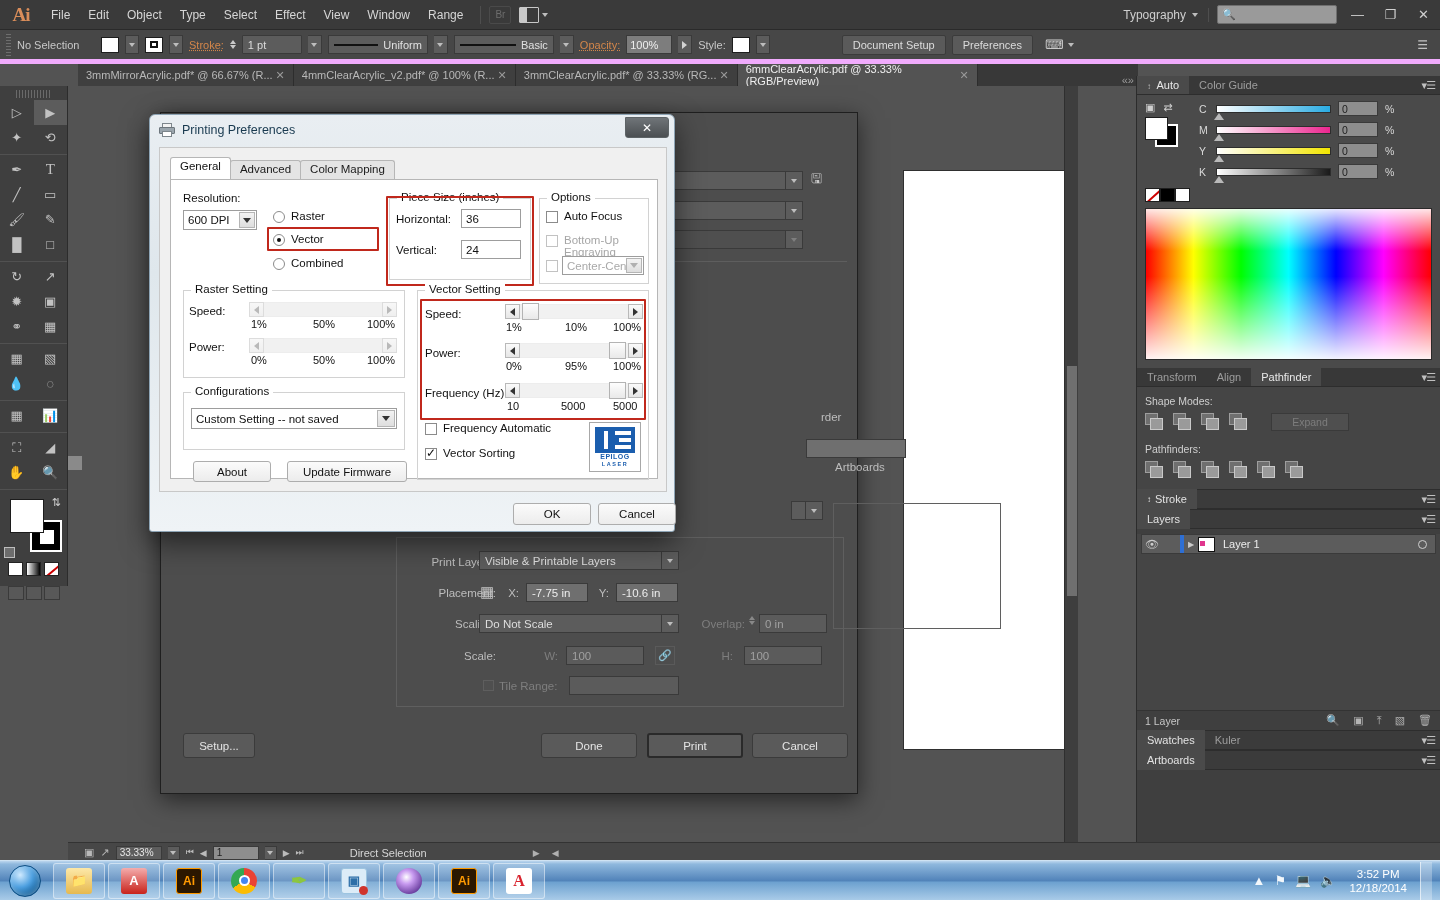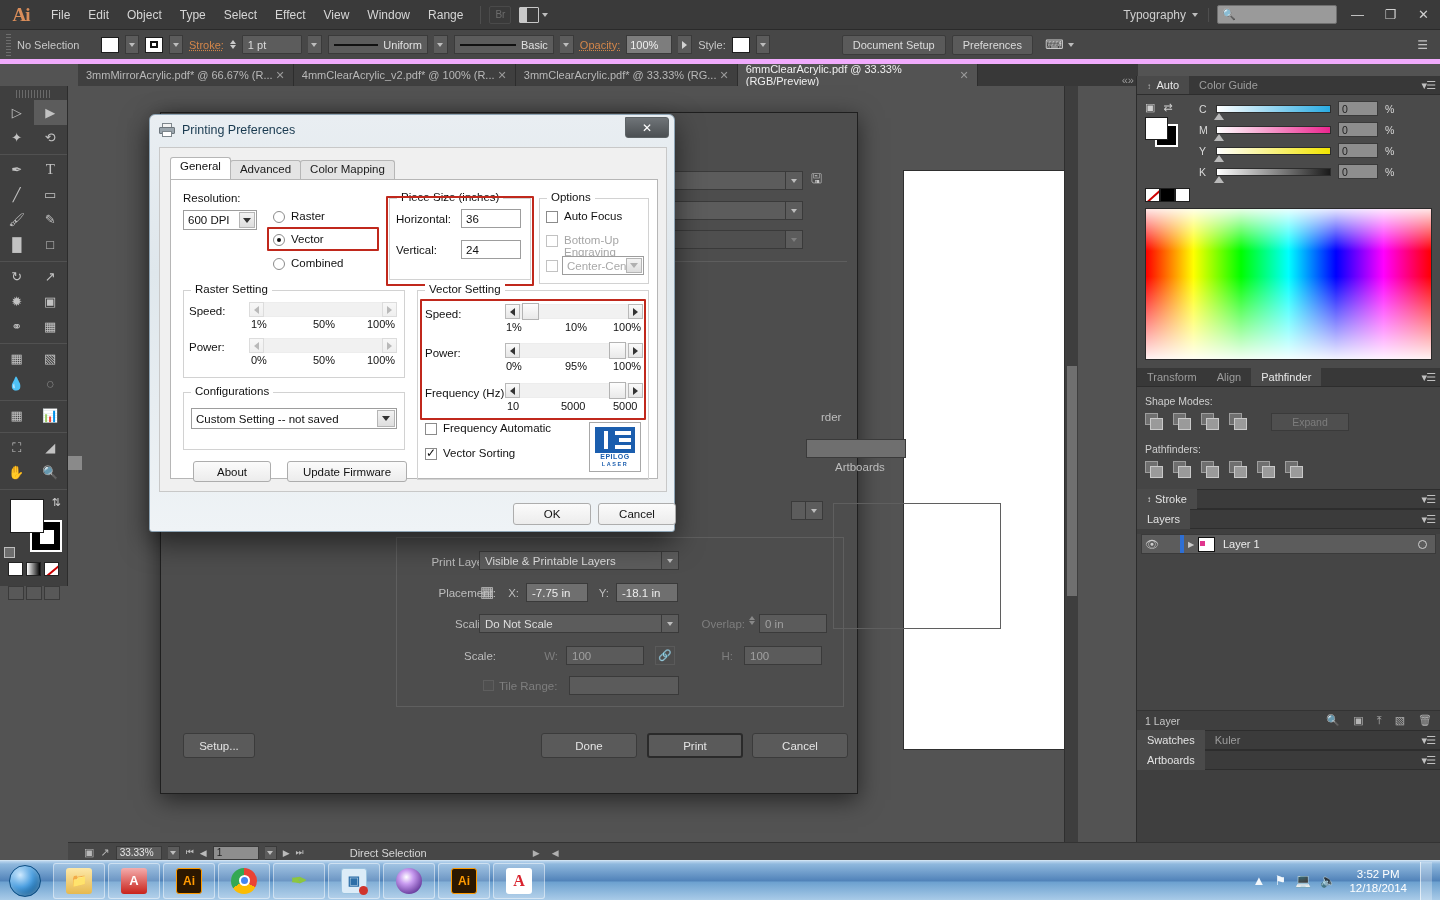--- a/index.html
+++ b/index.html
@@ -728,21 +728,21 @@
       <span class="ar">
           <span class="caret"></span>
         </span>
     </div>
 
     <div class="pd-lbl" style="left:245px;top:474px;width:90px">Placement:</div>
     <div style="position:absolute;left:319px;top:470px;width:20px;height:18px;color:#c0c0c0;font-size:15px;line-height:18px">▦</div>
     <div class="pd-lbl" style="left:338px;top:474px;width:20px">X:</div>
     <div class="pd-fld" style="left:365px;top:470px;width:62px">-7.75 in</div>
     <div class="pd-lbl" style="left:428px;top:474px;width:20px">Y:</div>
-    <div class="pd-fld" style="left:455px;top:470px;width:62px">-18.1 in</div>
+    <div class="pd-fld" style="left:455px;top:470px;width:62px">-10.6 in</div>
 
     <div class="pd-lbl" style="left:245px;top:505px;width:90px">Scaling:</div>
     <div class="pd-sel" style="left:318px;top:501px;width:200px">
       <span>Do Not Scale</span>
       <span class="ar">
           <span class="caret"></span>
         </span>
     </div>
     <div class="pd-lbl dim" style="left:524px;top:505px;width:60px">Overlap:</div>
     <div style="position:absolute;left:588px;top:503px" class="spin">

